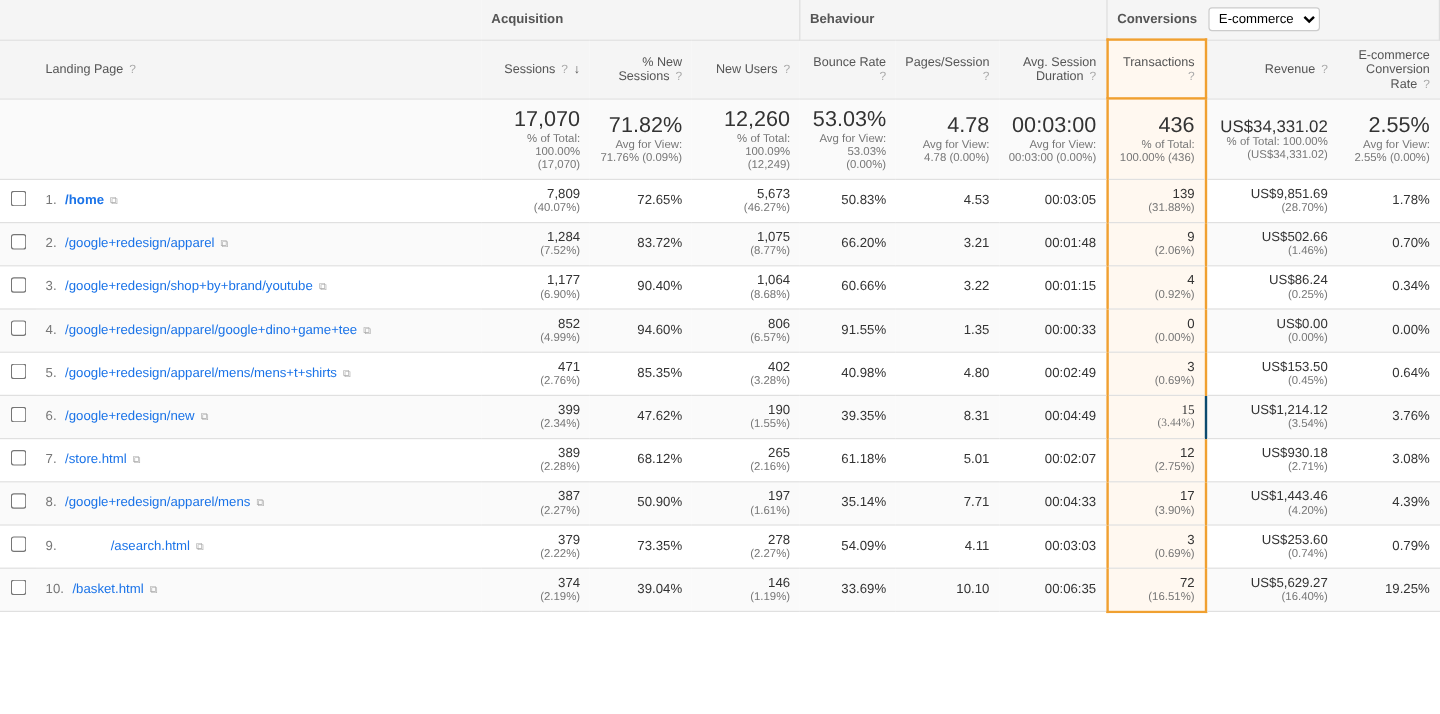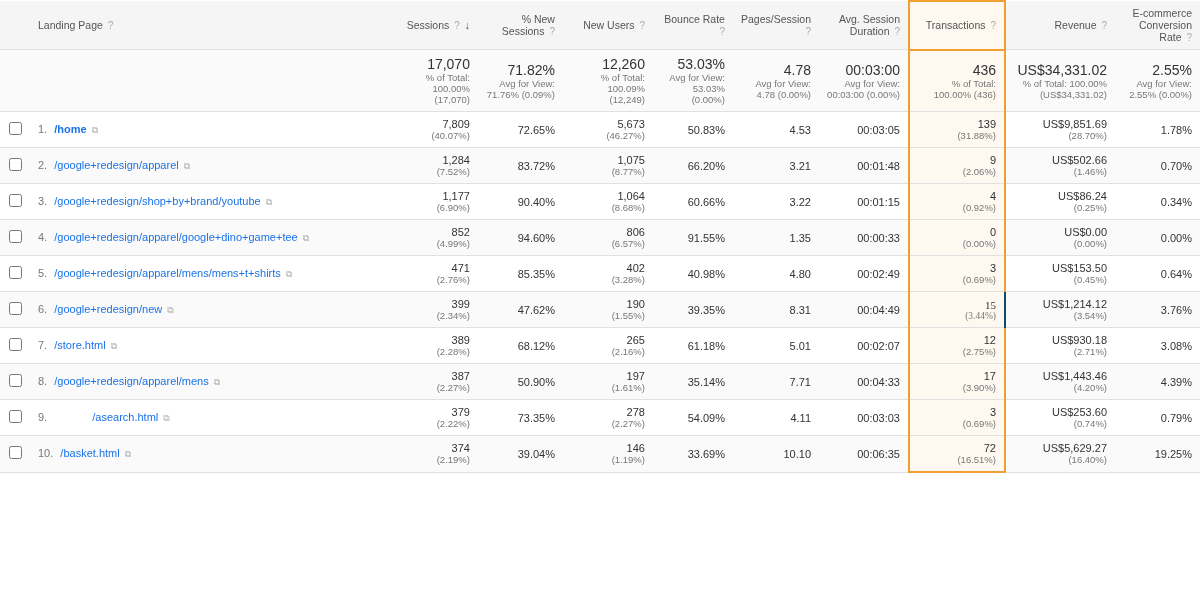--- a/index.html
+++ b/index.html
@@ -13,35 +13,35 @@
     
     th { background: #f5f5f5; font-weight: normal; color: #555; font-size: 10.5px; }
     
     .section-header { background: #f5f5f5; font-weight: bold; color: #555; font-size: 11px; }
     
     td.number, th.number { text-align: right; }
     
     .sub-text { color: #777; font-size: 9.5px; display: block; }
     
     .totals-row td { background: #fafafa; font-weight: normal; }
-    .totals-row td .big-num { font-size: 14px; font-weight: 300; color: #333; display: block; }
+    .totals-row td .big-num { font-size: 18px; font-weight: 300; color: #333; display: block; }
     
     .checkbox-col { width: 30px; text-align: center; }
     
     .transactions-col { background: #fff8f0 !important; }
     .transactions-header { border: 2px solid #f0a030 !important; background: #fff8f0 !important; }
     
     .col-landing { min-width: 180px; }
     .col-sessions { width: 90px; }
     .col-newsessions { width: 85px; }
     .col-newusers { width: 90px; }
     .col-bounce { width: 80px; }
     .col-pages { width: 80px; }
     .col-avgsession { width: 90px; }
-    .col-transactions { width: 96px; }
+    .col-transactions { width: 82px; }
     .col-revenue { width: 110px; }
     .col-ecomrate { width: 85px; }
     
     .sort-icon { color: #555; margin-left: 2px; }
     
     select.dropdown { border: 1px solid #ccc; border-radius: 3px; padding: 2px 4px; font-size: 11px; background: #fff; }
     
     .help-icon { color: #aaa; font-size: 10px; margin-left: 2px; cursor: pointer; }
 
     .acquisition-header-group, .behaviour-header-group, .conversions-header-group {
@@ -52,20 +52,36 @@
     .orange-border-right { border-right: 2px solid #f0a030 !important; }
     .orange-border-top { border-top: 2px solid #f0a030 !important; }
   </style>
 </head>
 <body>
 
 <div class="table-container">
   <table>
     <thead>
 
+      <tr>
+        <th colspan="2" class="checkbox-col"></th>
+        <th colspan="3" class="section-header acquisition-header-group" style="text-align:left;">
+          <span>Acquisition</span>
+        </th>
+        <th colspan="3" class="section-header behaviour-header-group" style="text-align:left;">
+          <span>Behaviour</span>
+        </th>
+        <th colspan="3" class="section-header conversions-header-group" style="text-align:left;">
+          <span style="margin-right:6px;">Conversions</span>
+          <select class="dropdown">
+            <option>E-commerce</option>
+            <option>Goals</option>
+          </select>
+        </th>
+      </tr>
 
       <tr>
         <th class="checkbox-col"></th>
         <th class="col-landing" style="text-align:left;">
           <span>Landing Page</span>
           <span class="help-icon">?</span>
         </th>
         <th class="col-sessions number">
           <span>Sessions</span>
           <span class="help-icon">?</span>

